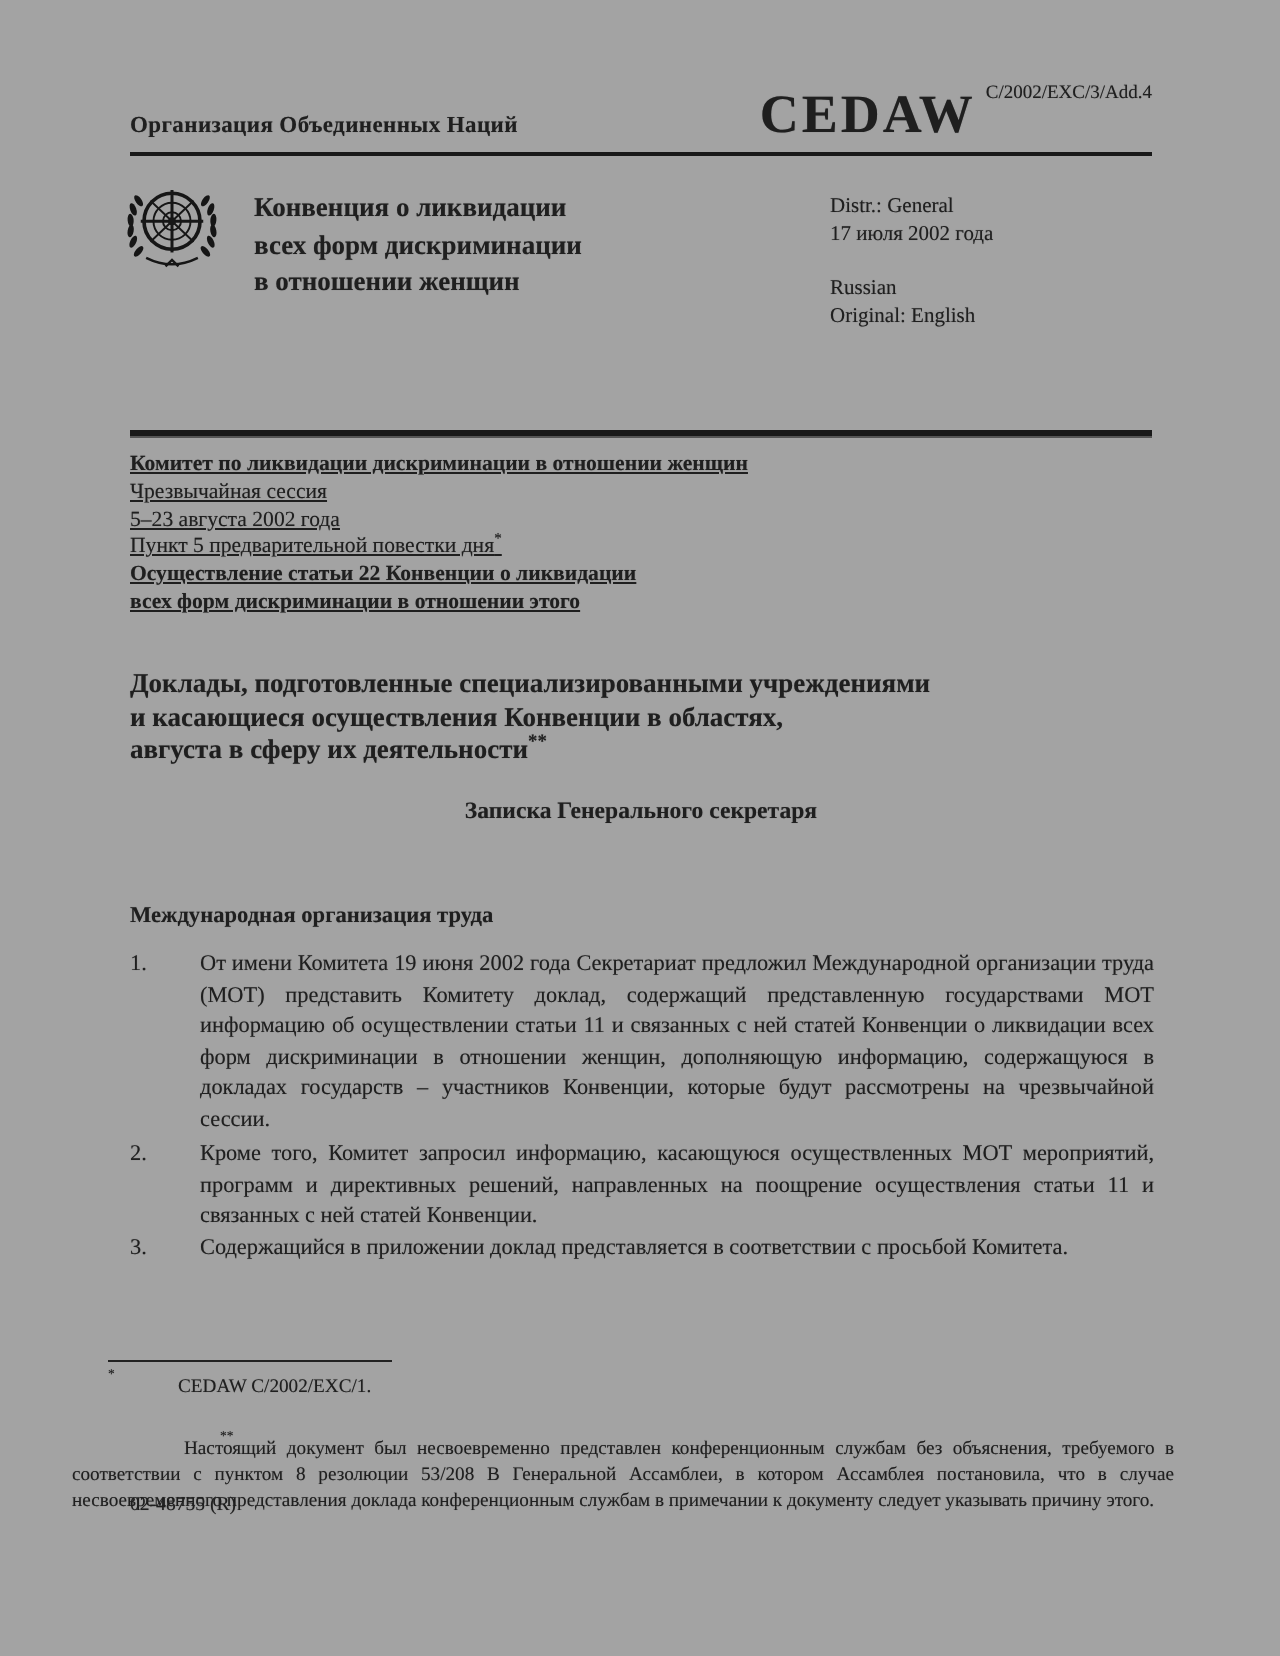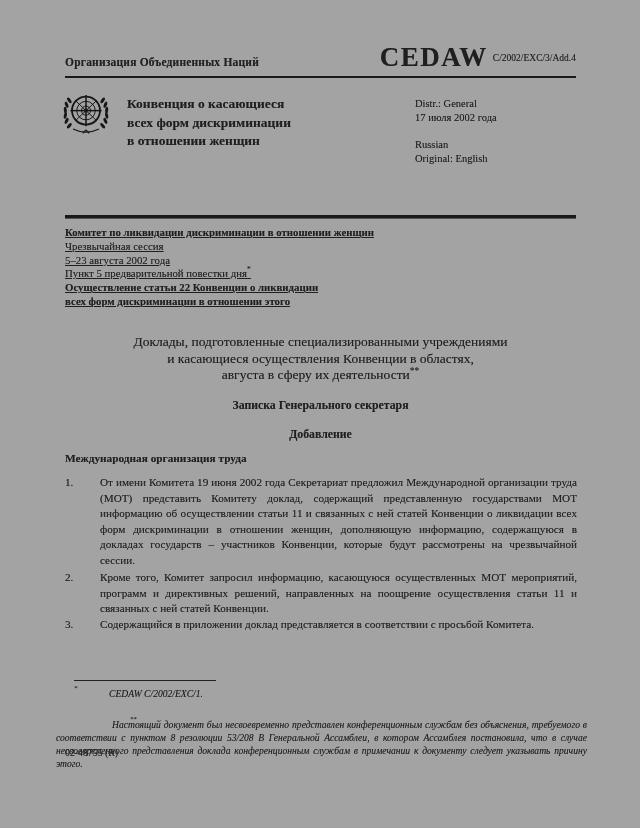--- a/index.html
+++ b/index.html
@@ -5,47 +5,47 @@
   html,body{margin:0;padding:0;background:#e8e8e8;}
   .page{
     position:relative;width:640px;height:828px;background:#a3a3a3;
     font-family:"Liberation Serif","DejaVu Serif",serif;color:#1f1f1f;
     overflow:hidden;text-shadow:0 0 0.4px rgba(30,30,30,0.45);
   }
   .abs{position:absolute;}
   
   .header-row{left:65px;right:64px;top:42px;display:flex;justify-content:space-between;align-items:baseline;}
   .org-name{font-weight:bold;font-size:11.5px;letter-spacing:0.2px;}
-  .doc-code{display:flex;align-items:center;gap:5px;font-family:Liberation Serif, serif;}
+  .doc-code{display:flex;align-items:flex-start;gap:5px;font-family:Liberation Serif, serif;}
   .doc-code-main{font-weight:bold;font-size:27px;letter-spacing:1.5px;}
   .doc-code-suffix{font-size:9.5px;}
   .rule-thin{left:65px;right:64px;top:76px;height:2px;background:#191919;}
   .rule-thick{left:65px;right:64px;top:215px;height:3px;background:#191919;border-bottom:1px solid #555;}
   
   .emblem{left:58px;top:90px;width:56px;height:52px;}
   .conv-title{left:127px;top:95px;font-weight:bold;font-size:13.5px;line-height:18.5px;}
   .distr{left:415px;top:97px;font-size:10.5px;line-height:14px;}
   .distr .gap{height:13px;}
   
   .session{left:65px;top:226px;font-size:10.8px;line-height:13.8px;text-decoration:underline;}
   .session .b{font-weight:bold;}
   sup{font-size:70%;line-height:0;}
   
-  .main-title{left:65px;right:64px;top:334px;text-align:center;font-weight:normal;font-size:13.5px;line-height:16.5px;}
+  .main-title{left:65px;right:64px;top:334px;text-align:left;font-weight:bold;font-size:13.5px;line-height:16.5px;}
   .subtitle{left:65px;right:64px;top:398px;text-align:center;font-weight:bold;font-size:11.8px;}
   .addendum{left:65px;right:64px;top:427px;text-align:center;font-weight:bold;font-size:11.8px;}
   .section-heading{left:65px;top:452px;font-weight:bold;font-size:11.3px;}
   
   .para{left:65px;right:63px;font-size:11.2px;line-height:15.6px;text-align:justify;padding-left:35px;box-sizing:border-box;}
   .para .num{position:absolute;left:0;top:0;}
   .p1{top:475px;}
   .p2{top:570px;}
   .p3{top:617px;}
   
-  .footnotes{left:56px;right:53px;top:680px;font-size:9.6px;line-height:13px;font-style:italic;}
+  .footnotes{left:36px;right:53px;top:680px;font-size:9.6px;line-height:13px;}
   .fn-sep{margin-left:18px;width:142px;border-top:1.3px solid #222;height:0;margin-bottom:6px;}
   .fn1{position:relative;padding-left:53px;}
   .fn2{position:relative;margin-top:18px;text-indent:56px;text-align:justify;}
   .fn-mark{position:absolute;left:18px;top:1px;}
   .doc-id{left:65px;top:747px;font-size:9.8px;}
 </style>
 </head>
 <body>
 
 <div class="page">
@@ -86,21 +86,21 @@
         <ellipse cx="41.5" cy="9.5" rx="3" ry="1.4" transform="rotate(125 41.5 9.5)"></ellipse>
       </g>
       <g stroke="#161616" stroke-width="1.1" fill="none">
         <path d="M14 36 Q26 42 38 36"></path>
         <path d="M23 40 L26 37 L29 40"></path>
       </g>
     </svg>
   </div>
 
   <div class="abs conv-title">
-    <div>Конвенция о касающиеся</div>
+    <div>Конвенция о ликвидации</div>
     <div>всех форм дискриминации</div>
     <div>в отношении женщин</div>
   </div>
 
   <div class="abs distr">
     <div>Distr.: General</div>
     <div>17 июля 2002 года</div>
     <div class="gap"></div>
     <div>Russian</div>
     <div>Original: English</div>
@@ -117,21 +117,20 @@
     <div class="b">всех форм дискриминации в отношении этого</div>
   </div>
 
   <div class="abs main-title">
     <div>Доклады, подготовленные специализированными учреждениями</div>
     <div>и касающиеся осуществления Конвенции в областях,</div>
     <div><span>августа в сферу их деятельности</span><sup>**</sup></div>
   </div>
 
   <div class="abs subtitle">Записка Генерального секретаря</div>
-  <div class="abs addendum">Добавление</div>
 
   <div class="abs section-heading">Международная организация труда</div>
 
   <div class="abs para p1">
     <span class="num">1.</span>
     <span>От имени Комитета 19 июня 2002 года Секретариат предложил Международной организации труда (МОТ) представить Комитету доклад, содержащий представленную государствами МОТ информацию об осуществлении статьи 11 и связанных с ней статей Конвенции о ликвидации всех форм дискриминации в отношении женщин, дополняющую информацию, содержащуюся в докладах государств – участников Конвенции, которые будут рассмотрены на чрезвычайной сессии.</span>
   </div>
 
   <div class="abs para p2">
     <span class="num">2.</span>

